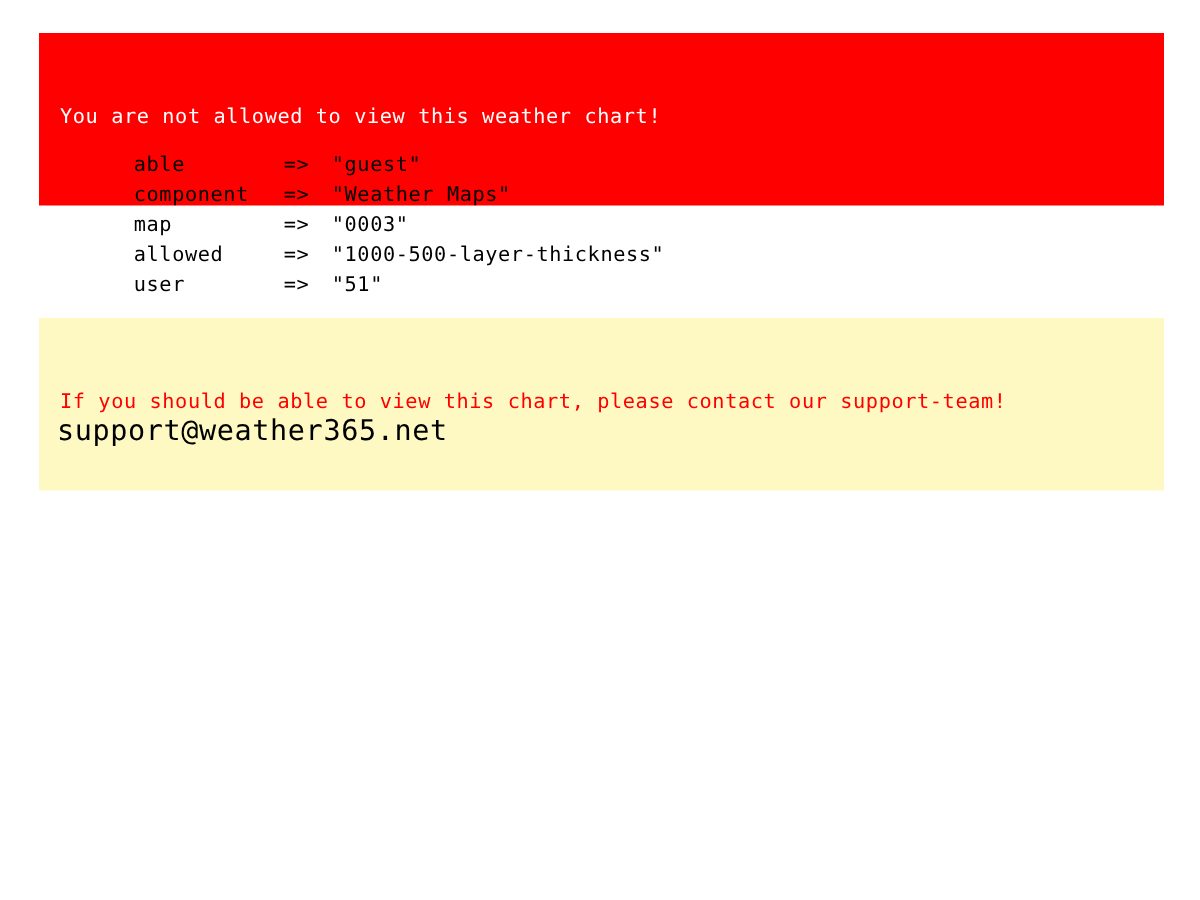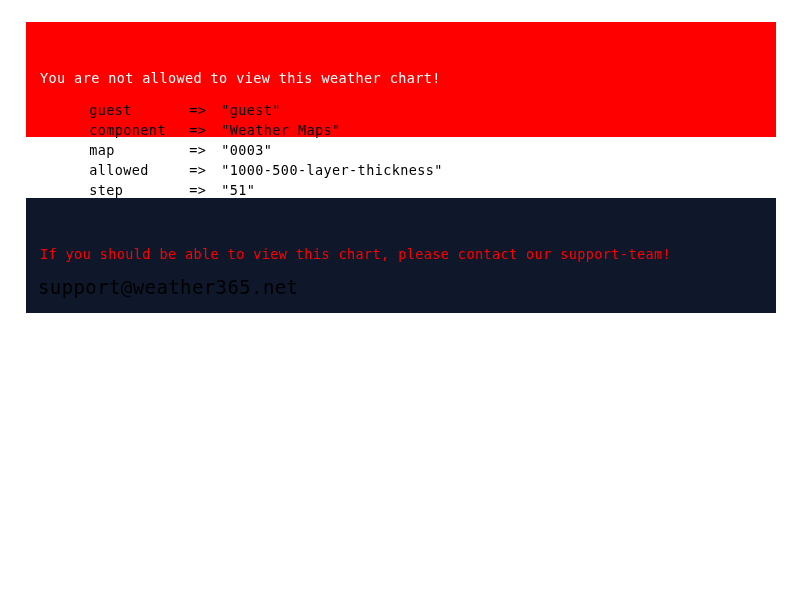--- a/index.html
+++ b/index.html
@@ -29,22 +29,22 @@
     line-height: 21px;
     letter-spacing: 0.4px;
     white-space: pre;
   }
   .banner-deny {
     top: 22px;
     background: #ff0000;
     color: #ffffff;
   }
   .banner-ok {
-    top: 198px;
-    background: #0f172a;
+    top: 212px;
+    background: #fef9c3;
     color: #ff0000;
   }
   .banner-line {
     display: block;
   }
   .fields {
     position: absolute;
     left: 38px;
     top: 80px;
     font-size: 13.5px;
@@ -88,33 +88,33 @@
 <body>
 
 <div class="page">
 
   <div class="banner banner-deny">
     <span class="banner-line">You are not allowed to view this weather chart!</span>
   </div>
 
   <div class="fields">
     <span class="field-row">
-      <span class="f-key">guest</span><span class="f-arrow">=&gt;</span><span class="f-val">"guest"</span>
+      <span class="f-key">able</span><span class="f-arrow">=&gt;</span><span class="f-val">"guest"</span>
     </span>
     <span class="field-row">
       <span class="f-key">component</span><span class="f-arrow">=&gt;</span><span class="f-val">"Weather Maps"</span>
     </span>
     <span class="field-row">
       <span class="f-key">map</span><span class="f-arrow">=&gt;</span><span class="f-val">"0003"</span>
     </span>
     <span class="field-row">
       <span class="f-key">allowed</span><span class="f-arrow">=&gt;</span><span class="f-val">"1000-500-layer-thickness"</span>
     </span>
     <span class="field-row">
-      <span class="f-key">step</span><span class="f-arrow">=&gt;</span><span class="f-val">"51"</span>
+      <span class="f-key">user</span><span class="f-arrow">=&gt;</span><span class="f-val">"51"</span>
     </span>
   </div>
 
   <div class="banner banner-ok">
     <span class="banner-line">If you should be able to view this chart, please contact our support-team!</span>
   </div>
 
   <div class="footer">
     <span class="footer-left">support@weather365.net</span>
   </div>

